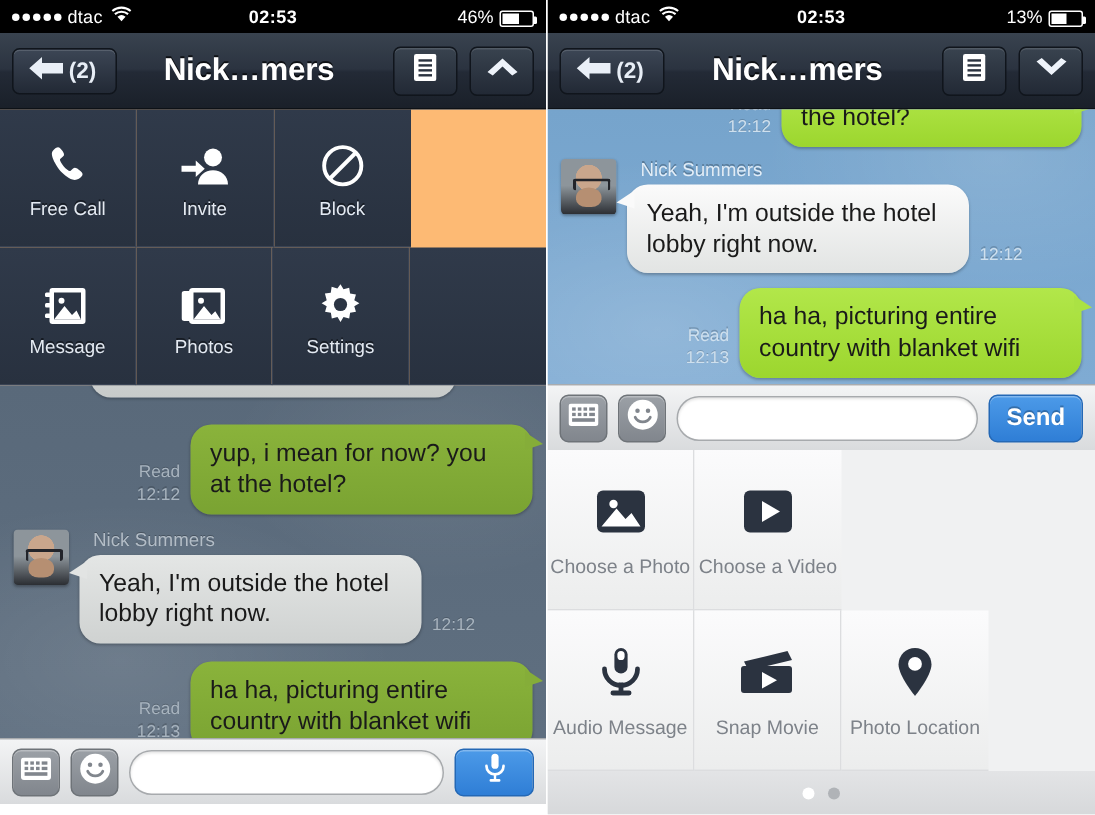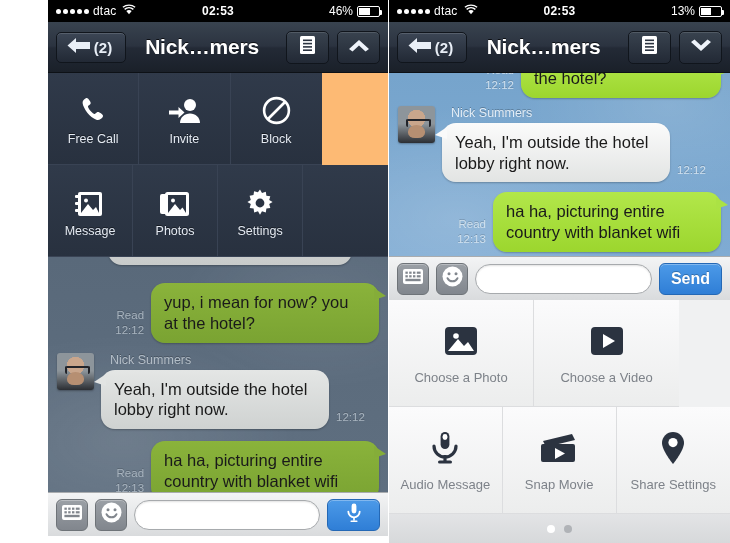--- a/index.html
+++ b/index.html
@@ -2,41 +2,41 @@
 <html><head>
 <meta charset="utf-8">
 <style>
   * { box-sizing: border-box; margin: 0; padding: 0; }
   html, body {
     width: 730px; height: 543px;
     background: #ffffff;
     font-family: "Liberation Sans", sans-serif;
     overflow: hidden;
   }
-  .screens { display: flex; width: 730px; height: 543px; padding-left: 48px; }
+  .screens { display: flex; width: 730px; height: 543px; }
   .screen { width: 365px; height: 543px; position: relative; overflow: hidden; }
   .screen.left { border-right: 1px solid #ffffff; }
 
   
   .statusbar {
     height: 22px; background: #000; color: #fff;
     display: flex; align-items: center; padding: 0 8px;
     font-size: 12px; position: relative;
   }
   .sb-left { display: flex; align-items: center; gap: 4px; }
   .sb-dots { display: flex; gap: 2px; align-items: center; }
   .sb-dots i { width: 5px; height: 5px; border-radius: 50%; background: #fff; display: block; }
   .sb-carrier { font-size: 12px; letter-spacing: .2px; }
   .sb-wifi { margin-left: 2px; }
   .sb-time {
     position: absolute; left: 0; right: 0; text-align: center;
     font-size: 12px; font-weight: bold; letter-spacing: .3px;
     pointer-events: none;
   }
-  .sb-right { margin-left: auto; display: flex; align-items: center; gap: 4px; }
+  .sb-right { margin-left: auto; display: flex; align-items: flex-end; gap: 4px; }
   .sb-pct { font-size: 12px; }
   .batt { width: 23px; height: 11px; border: 1px solid #fff; border-radius: 2px; position: relative; }
   .batt::after {
     content: ""; position: absolute; right: -3px; top: 3px;
     width: 2px; height: 5px; background: #fff; border-radius: 0 1px 1px 0;
   }
   .batt i { position: absolute; top: 1px; left: 1px; bottom: 1px; background: #fff; display: block; }
 
   
   .navbar {
@@ -221,21 +221,21 @@
     display: flex; align-items: center; justify-content: center;
     color: #fff; font-size: 16px; font-weight: bold;
     text-shadow: 0 -1px 0 rgba(0,0,0,.25);
     box-shadow: inset 0 1px 0 rgba(255,255,255,.3);
   }
 
   
   .attach { background: #f0f1f2; }
   .att-row { display: flex; }
   .att-cell {
-    width: 145px; height: 107px;
+    width: 98px; height: 107px;
     display: flex; flex-direction: column; align-items: center; justify-content: center;
     gap: 10px;
     background: linear-gradient(to bottom, #fbfbfc, #eceded);
     border-right: 1px solid #dcdddf;
     border-bottom: 1px solid #dcdddf;
   }
   .att-cell:last-child { border-right: none; }
   .att-label { color: #7d8289; font-size: 13px; }
   .att-icon { height: 38px; display: flex; align-items: center; }
   .pager {
@@ -628,21 +628,21 @@
           </span>
           <span class="att-label">Snap Movie</span>
         </div>
         <div class="att-cell">
           <span class="att-icon">
             <svg width="26" height="34" viewBox="0 0 26 34">
                 <path d="M13 1a11 11 0 0 0 -11 11c0 7.5 11 21 11 21s11-13.5 11-21A11 11 0 0 0 13 1z" fill="#2b3340"></path>
                 <circle cx="13" cy="11.6" r="4.6" fill="#fff"></circle>
               </svg>
           </span>
-          <span class="att-label">Share Settings</span>
+          <span class="att-label">Photo Location</span>
         </div>
       </div>
       <div class="pager">
         <span class="dot active"></span>
         <span class="dot"></span>
       </div>
     </div>
   </div>
 
 </div>

